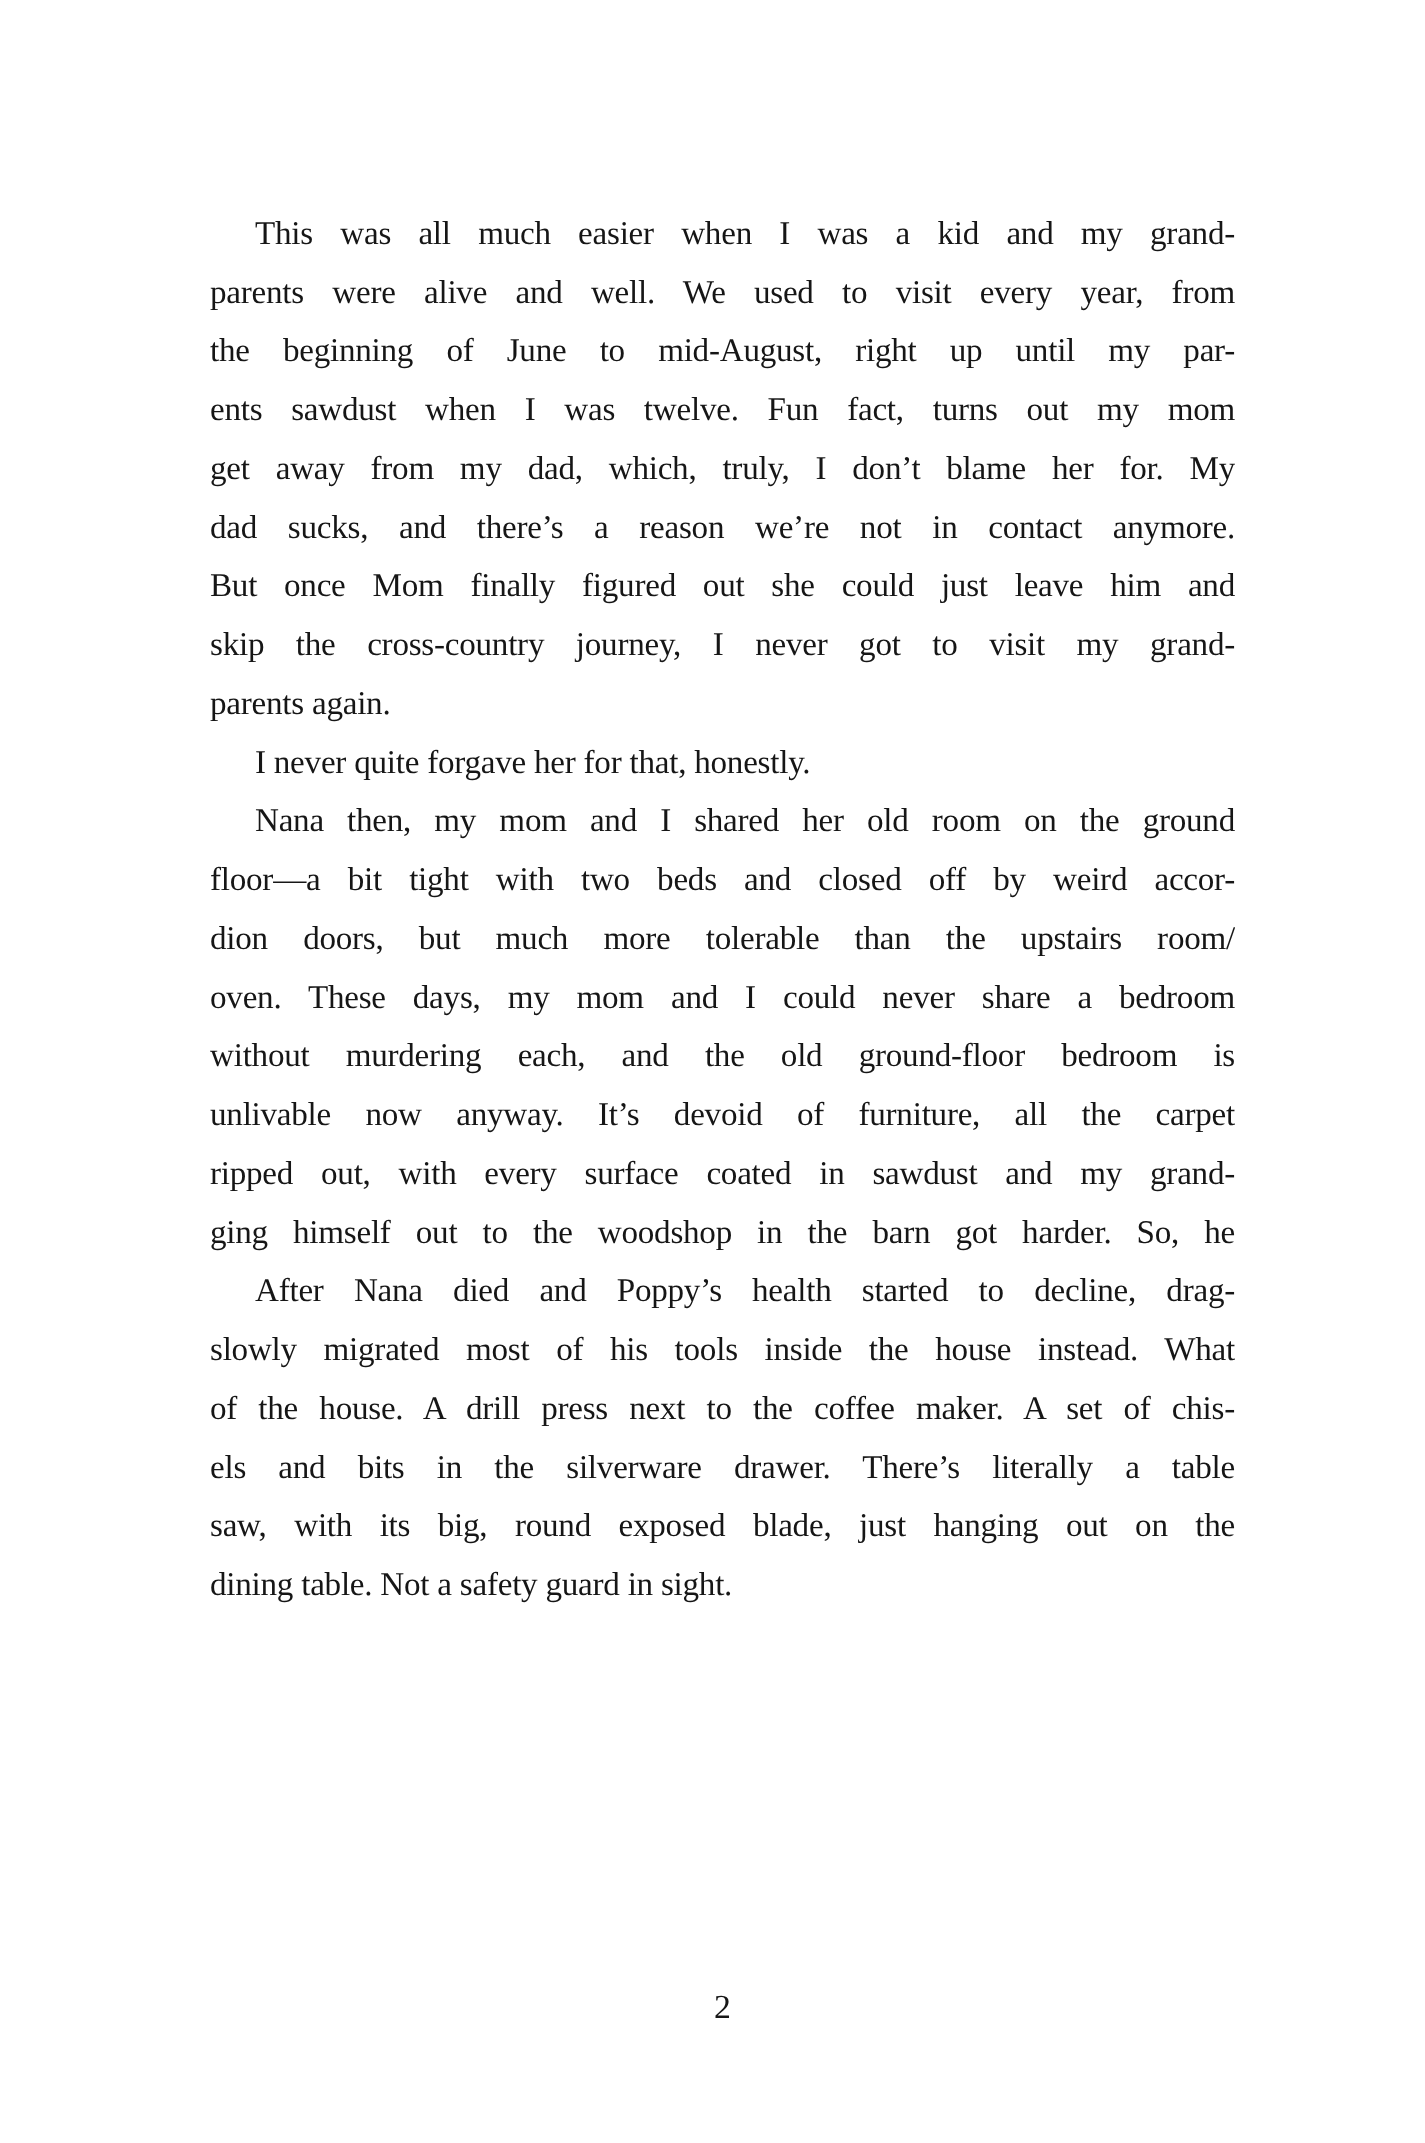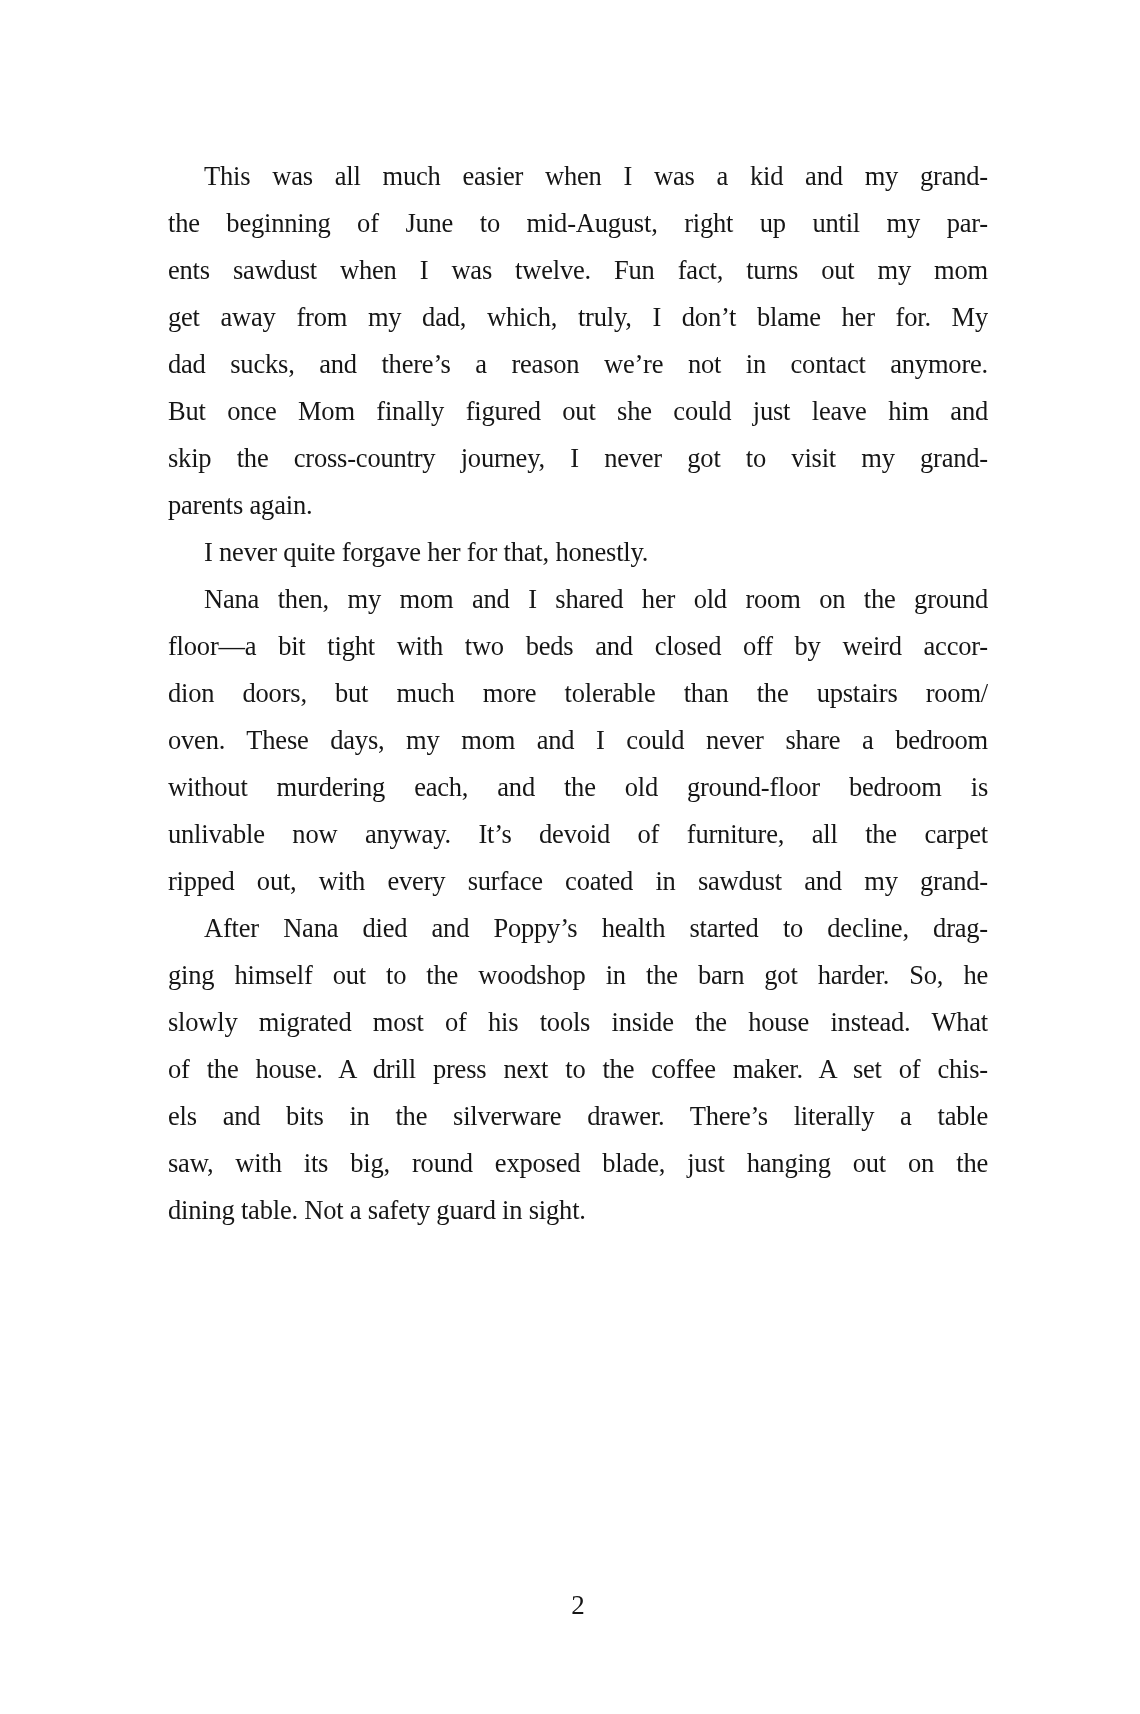--- a/index.html
+++ b/index.html
@@ -12,21 +12,21 @@
     width: 1140px;
     height: 1714px;
     background: #ffffff;
     color: #161616;
     font-family: "Liberation Serif", serif;
     overflow: hidden;
   }
   .text-block {
     position: absolute;
     left: 168px;
-    top: 153px;
+    top: 163px;
     width: 820px;
     font-size: 26.5px;
     line-height: 47px;
     letter-spacing: -0.2px;
   }
   .line {
     height: 47px;
     overflow: hidden;
     text-align: justify;
     text-align-last: justify;
@@ -48,37 +48,38 @@
     line-height: 34px;
     color: #161616;
   }
 </style>
 </head>
 <body>
 
 <div class="book-page">
   <div class="text-block">
     <div class="line indent">This was all much easier when I was a kid and my grand-</div>
+    <div class="line">parents were alive and well. We used to visit every year, from</div>
     <div class="line">the beginning of June to mid-August, right up until my par-</div>
     <div class="line">ents sawdust when I was twelve. Fun fact, turns out my mom</div>
     <div class="line">get away from my dad, which, truly, I don’t blame her for. My</div>
     <div class="line">dad sucks, and there’s a reason we’re not in contact anymore.</div>
     <div class="line">But once Mom finally figured out she could just leave him and</div>
     <div class="line">skip the cross-country journey, I never got to visit my grand-</div>
     <div class="line para-end">parents again.</div>
     <div class="line indent para-end">I never quite forgave her for that, honestly.</div>
     <div class="line indent">Nana then, my mom and I shared her old room on the ground</div>
     <div class="line">floor—a bit tight with two beds and closed off by weird accor-</div>
     <div class="line">dion doors, but much more tolerable than the upstairs room/</div>
     <div class="line">oven. These days, my mom and I could never share a bedroom</div>
     <div class="line">without murdering each, and the old ground-floor bedroom is</div>
     <div class="line">unlivable now anyway. It’s devoid of furniture, all the carpet</div>
     <div class="line">ripped out, with every surface coated in sawdust and my grand-</div>
+    <div class="line">ging himself out to the woodshop in the barn got harder. So, he</div>
     <div class="line indent">After Nana died and Poppy’s health started to decline, drag-</div>
-    <div class="line">ging himself out to the woodshop in the barn got harder. So, he</div>
     <div class="line">slowly migrated most of his tools inside the house instead. What</div>
     <div class="line">of the house. A drill press next to the coffee maker. A set of chis-</div>
     <div class="line">els and bits in the silverware drawer. There’s literally a table</div>
     <div class="line">saw, with its big, round exposed blade, just hanging out on the</div>
     <div class="line para-end">dining table. Not a safety guard in sight.</div>
   </div>
 
   <div class="page-number">2</div>
 </div>
 

